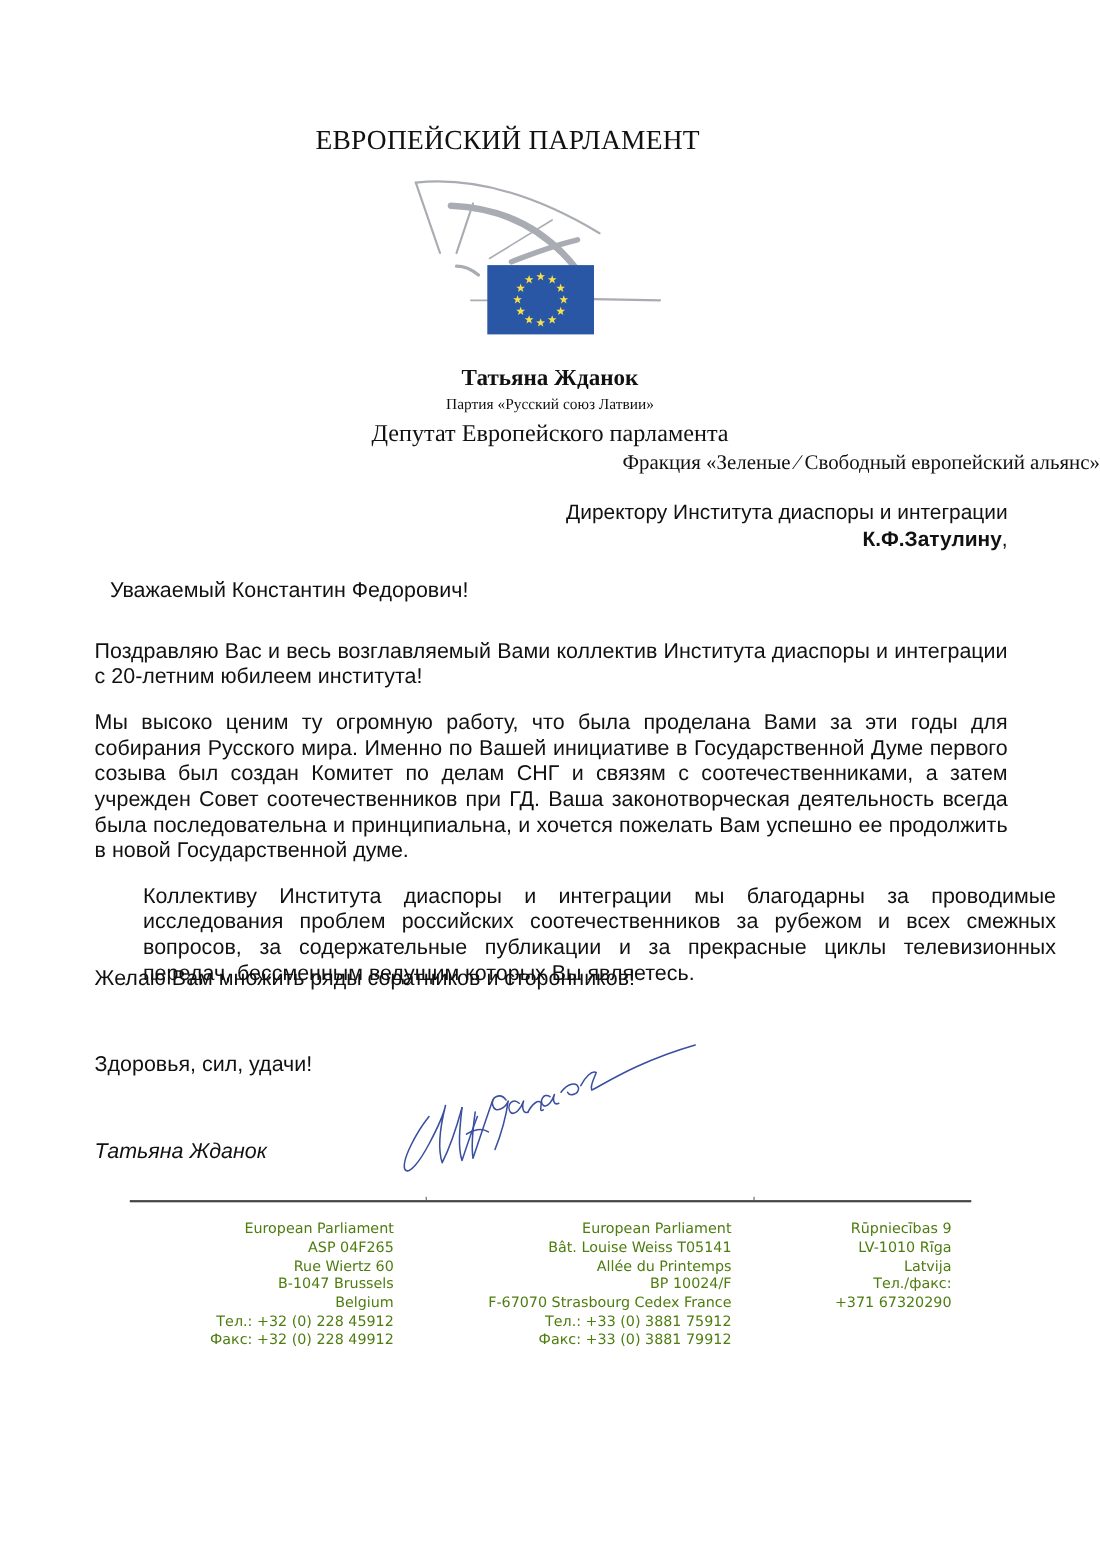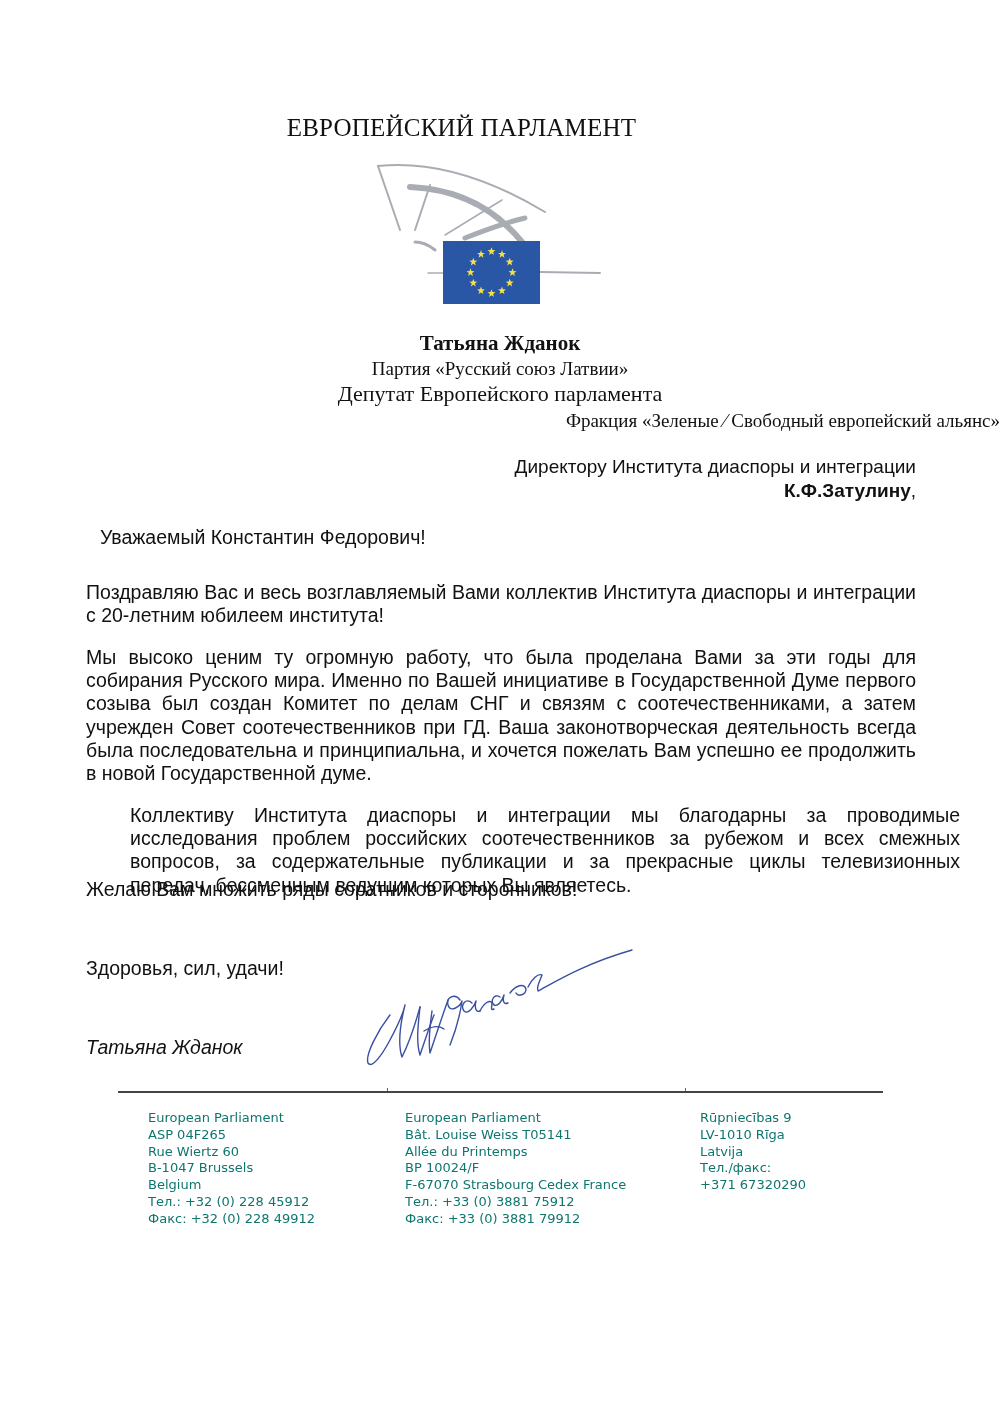--- a/index.html
+++ b/index.html
@@ -7,21 +7,21 @@
   .abs { position:absolute; }
   .serif { font-family:"Liberation Serif", "DejaVu Serif", serif; }
   .sans { font-family:"Liberation Sans", "DejaVu Sans", sans-serif; }
   .mono { font-family:"DejaVu Sans", sans-serif; }
 
   #org-title { left:0; width:923px; top:114px; text-align:center; font-size:25px; letter-spacing:0.2px; }
   #logo { left:360px; top:150px; width:260px; height:160px; }
 
   #sender { left:0; width:1000px; top:330px; text-align:center; }
   #sender .name { font-weight:bold; font-size:21px; line-height:27px; }
-  #sender .party { font-size:19px; line-height:23px; }
+  #sender .party { font-size:14px; line-height:23px; }
   #sender .role { font-size:22px; line-height:28px; }
   #sender .faction { font-size:19px; line-height:25px;text-align:right; }
 
   #recipient { right:84px; top:455px; text-align:right; font-size:19px; line-height:24px; }
   #recipient .rname { font-weight:bold; }
 
   #salutation { left:100px; top:526px; font-size:19.5px; }
 
   .para { left:86px; width:830px; text-align:justify; font-size:19.5px; line-height:23.2px; }
   #p1 { top:581px; }
@@ -29,21 +29,21 @@
   #p3 { top:804px;margin-left:44px; }
   #p4 { top:878px; }
   #p5 { top:957px; }
 
   #signer { left:86px; top:1036px; font-size:19.5px; font-style:italic; }
   #signature { left:360px; top:945px; width:280px; height:130px; }
 
   #footer-rule { left:118px; top:1091px; width:765px; height:2px; background:#444; }
   .tick { position:absolute; top:-3px; width:1px; height:3px; background:#666; }
 
-  .addr { top:1110px; text-align:left; font-size:13px; line-height:16.8px; color:#0f766e; }
+  .addr { top:1110px; text-align:right; font-size:13px; line-height:16.8px; color:#4d7c0f; }
   #addr1 { left:148px; width:210px; }
   #addr2 { left:405px; width:260px; }
   #addr3 { left:700px; width:165px; }
 </style>
 </head>
 <body>
 
 <div id="org-title" class="abs serif">ЕВРОПЕЙСКИЙ ПАРЛАМЕНТ</div>
 
 <svg id="logo" class="abs" viewBox="0 0 260 160">

